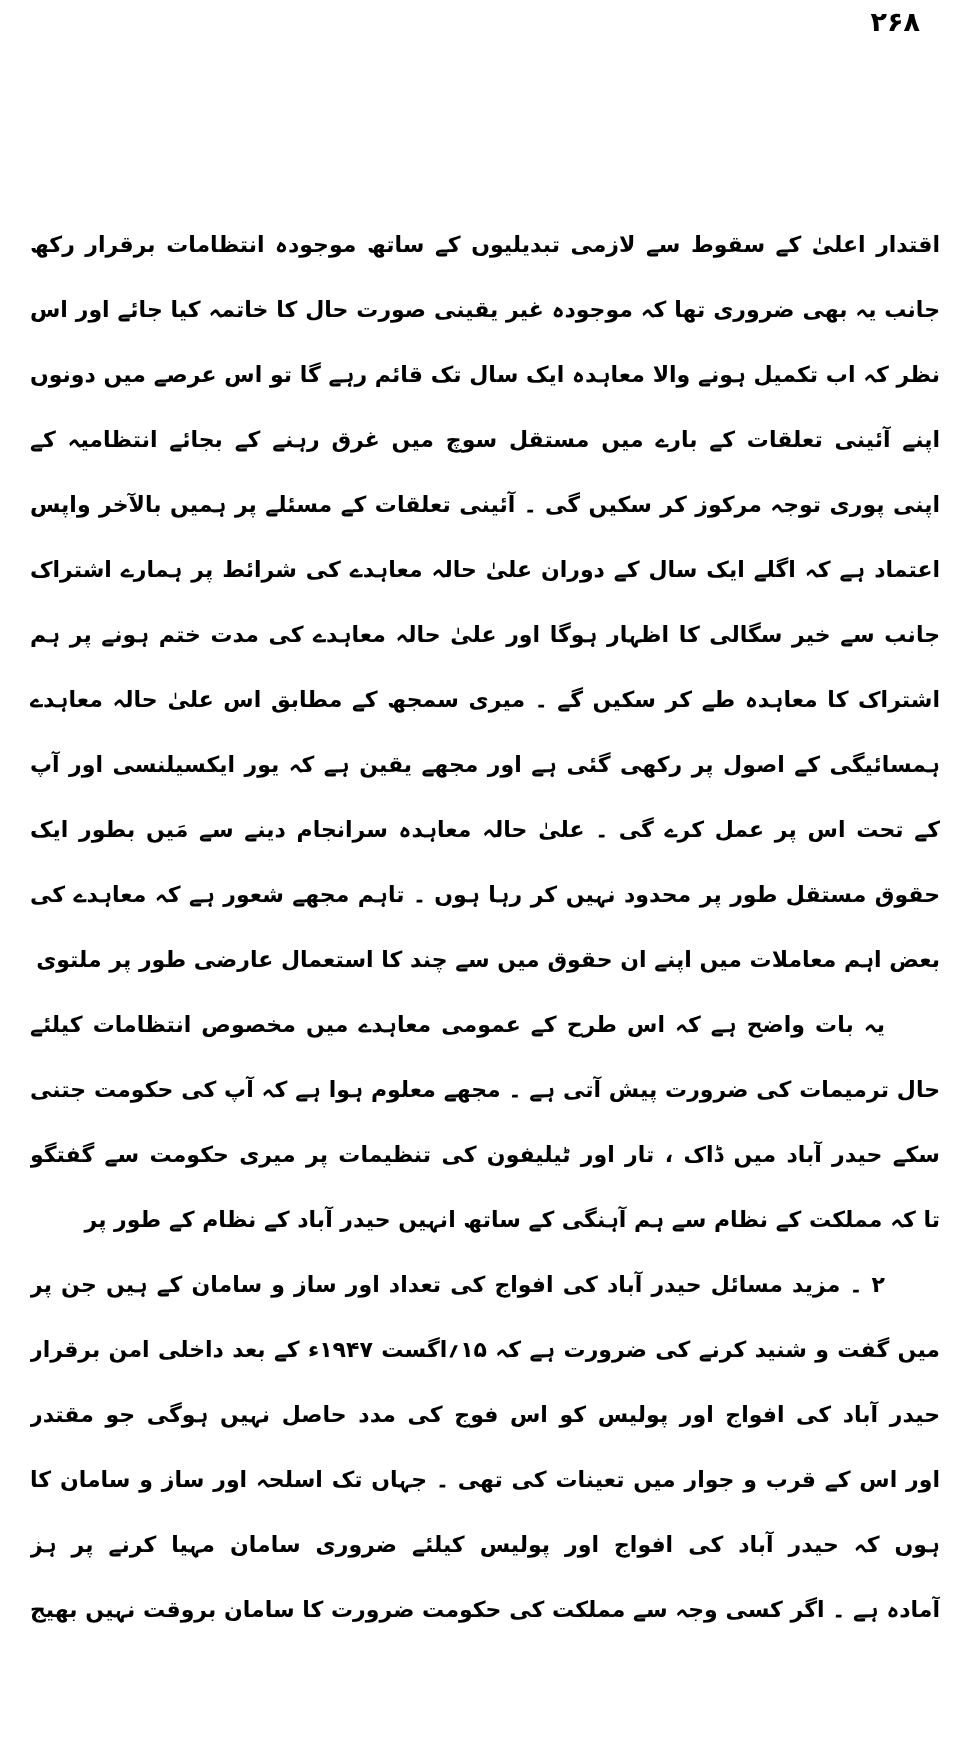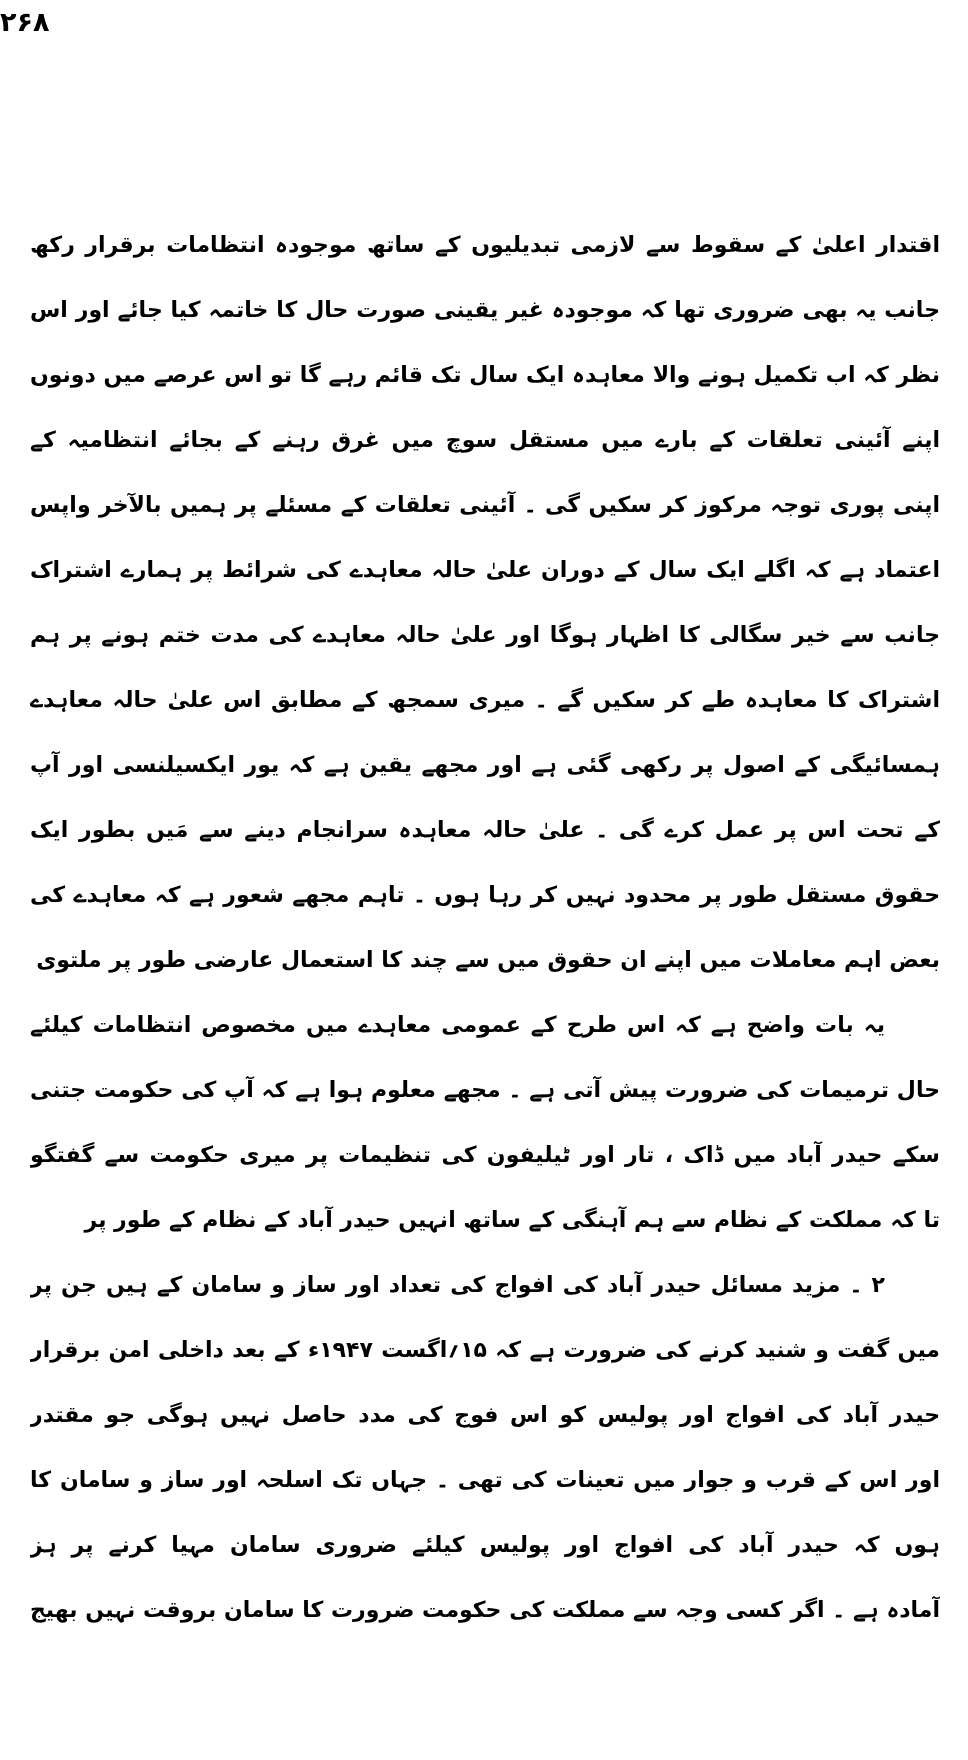--- a/index.html
+++ b/index.html
@@ -18,21 +18,21 @@
     width: 968px;
     height: 1760px;
     background: #ffffff;
     position: relative;
   }
   .page-number {
     position: absolute;
     top: 6px;
     left: 0;
     width: 920px;
-    text-align: left;
+    text-align: right;
     font-size: 27px;
     font-weight: bold;
     letter-spacing: 2px;
     color: #000000;
   }
   .text-block {
     position: absolute;
     top: 212px;
     right: 28px;
     left: 30px;

